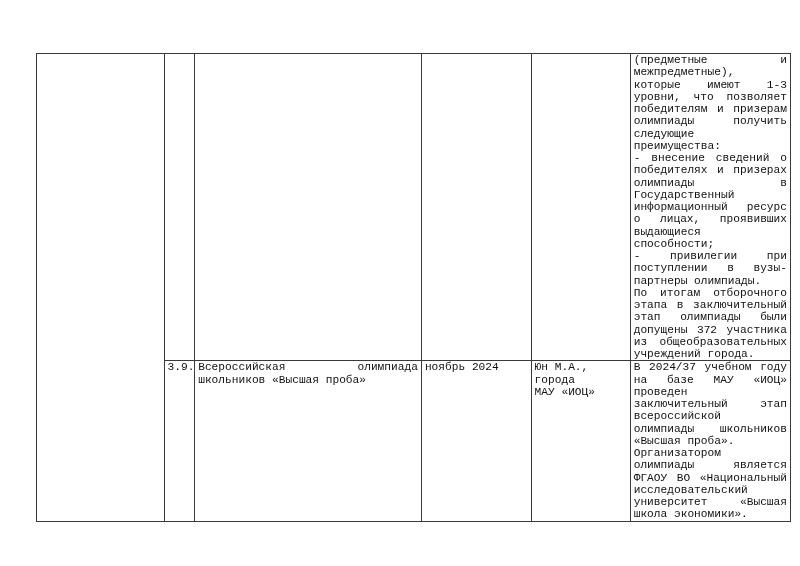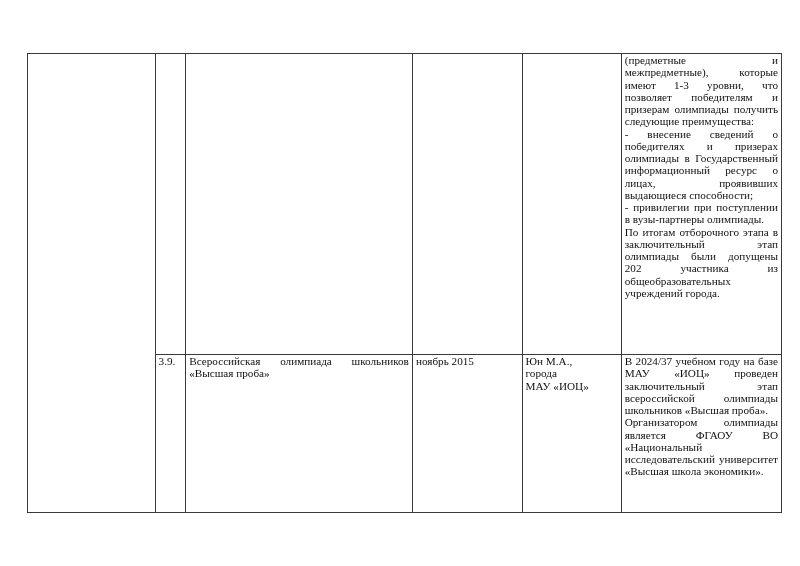--- a/index.html
+++ b/index.html
@@ -1,20 +1,20 @@
 <!DOCTYPE html>
 <html><head>
 <meta charset="utf-8">
 <style>
   html, body { margin: 0; padding: 0; background: #ffffff; }
   body { width: 800px; height: 566px; position: relative; overflow: hidden;
          font-family: "Liberation Serif", "DejaVu Serif", serif; color: #111; }
   .page { position: absolute; left: 0; top: 0; width: 800px; height: 566px; background: #fff; }
-  table.doc { position: absolute; left: 27px; top: 53px; border-collapse: collapse;
-              table-layout: fixed; width: 755px; }
+  table.doc { position: absolute; left: 36px; top: 53px; border-collapse: collapse;
+              table-layout: fixed; width: 755px; font-family: Liberation Mono, monospace; }
   table.doc td { border: 1.3px solid #3a3a3a; vertical-align: top; padding: 0 3px;
                  font-size: 11.2px; line-height: 12.25px; }
   .c0 { width: 121px; }
   .c1 { width: 29px; }
   .c2 { width: 215px; }
   .c3 { width: 104px; }
   .c4 { width: 94px; }
   .c5 { width: 152px; }
   .just { text-align: justify; text-align-last: auto; }
   .center { text-align: left; }
@@ -39,27 +39,27 @@
         <tr class="rowA">
       <td rowspan="2"></td>
       <td></td>
       <td></td>
       <td></td>
       <td></td>
       <td>
         <span class="para">(предметные и межпредметные), которые имеют 1-3 уровни, что позволяет победителям и призерам олимпиады получить следующие преимущества:</span>
         <span class="para">- внесение сведений о победителях и призерах олимпиады в Государственный информационный ресурс о лицах, проявивших выдающиеся способности;</span>
         <span class="para">- привилегии при поступлении в вузы-партнеры олимпиады.</span>
-        <span class="para">По итогам отборочного этапа в заключительный этап олимпиады были допущены 202 участника из общеобразовательных учреждений города.</span>
+        <span class="para">По итогам отборочного этапа в заключительный этап олимпиады были допущены 372 участника из общеобразовательных учреждений города.</span>
       </td>
     </tr>
     <tr class="rowB">
       <td class="center">3.9.</td>
       <td class="just">Всероссийская олимпиада школьников «Высшая проба»</td>
-      <td class="center">ноябрь 2015</td>
+      <td class="center">ноябрь 2024</td>
       <td class="center">
         <div>Юн М.А.,</div>
         <div>города</div>
         <div>МАУ «ИОЦ»</div>
       </td>
       <td>
         <span class="para">В 2024/37 учебном году на базе МАУ «ИОЦ» проведен заключительный этап всероссийской олимпиады школьников «Высшая проба».</span>
         <span class="para">Организатором олимпиады является ФГАОУ ВО «Национальный исследовательский университет «Высшая школа экономики».</span>
       </td>
     </tr>

